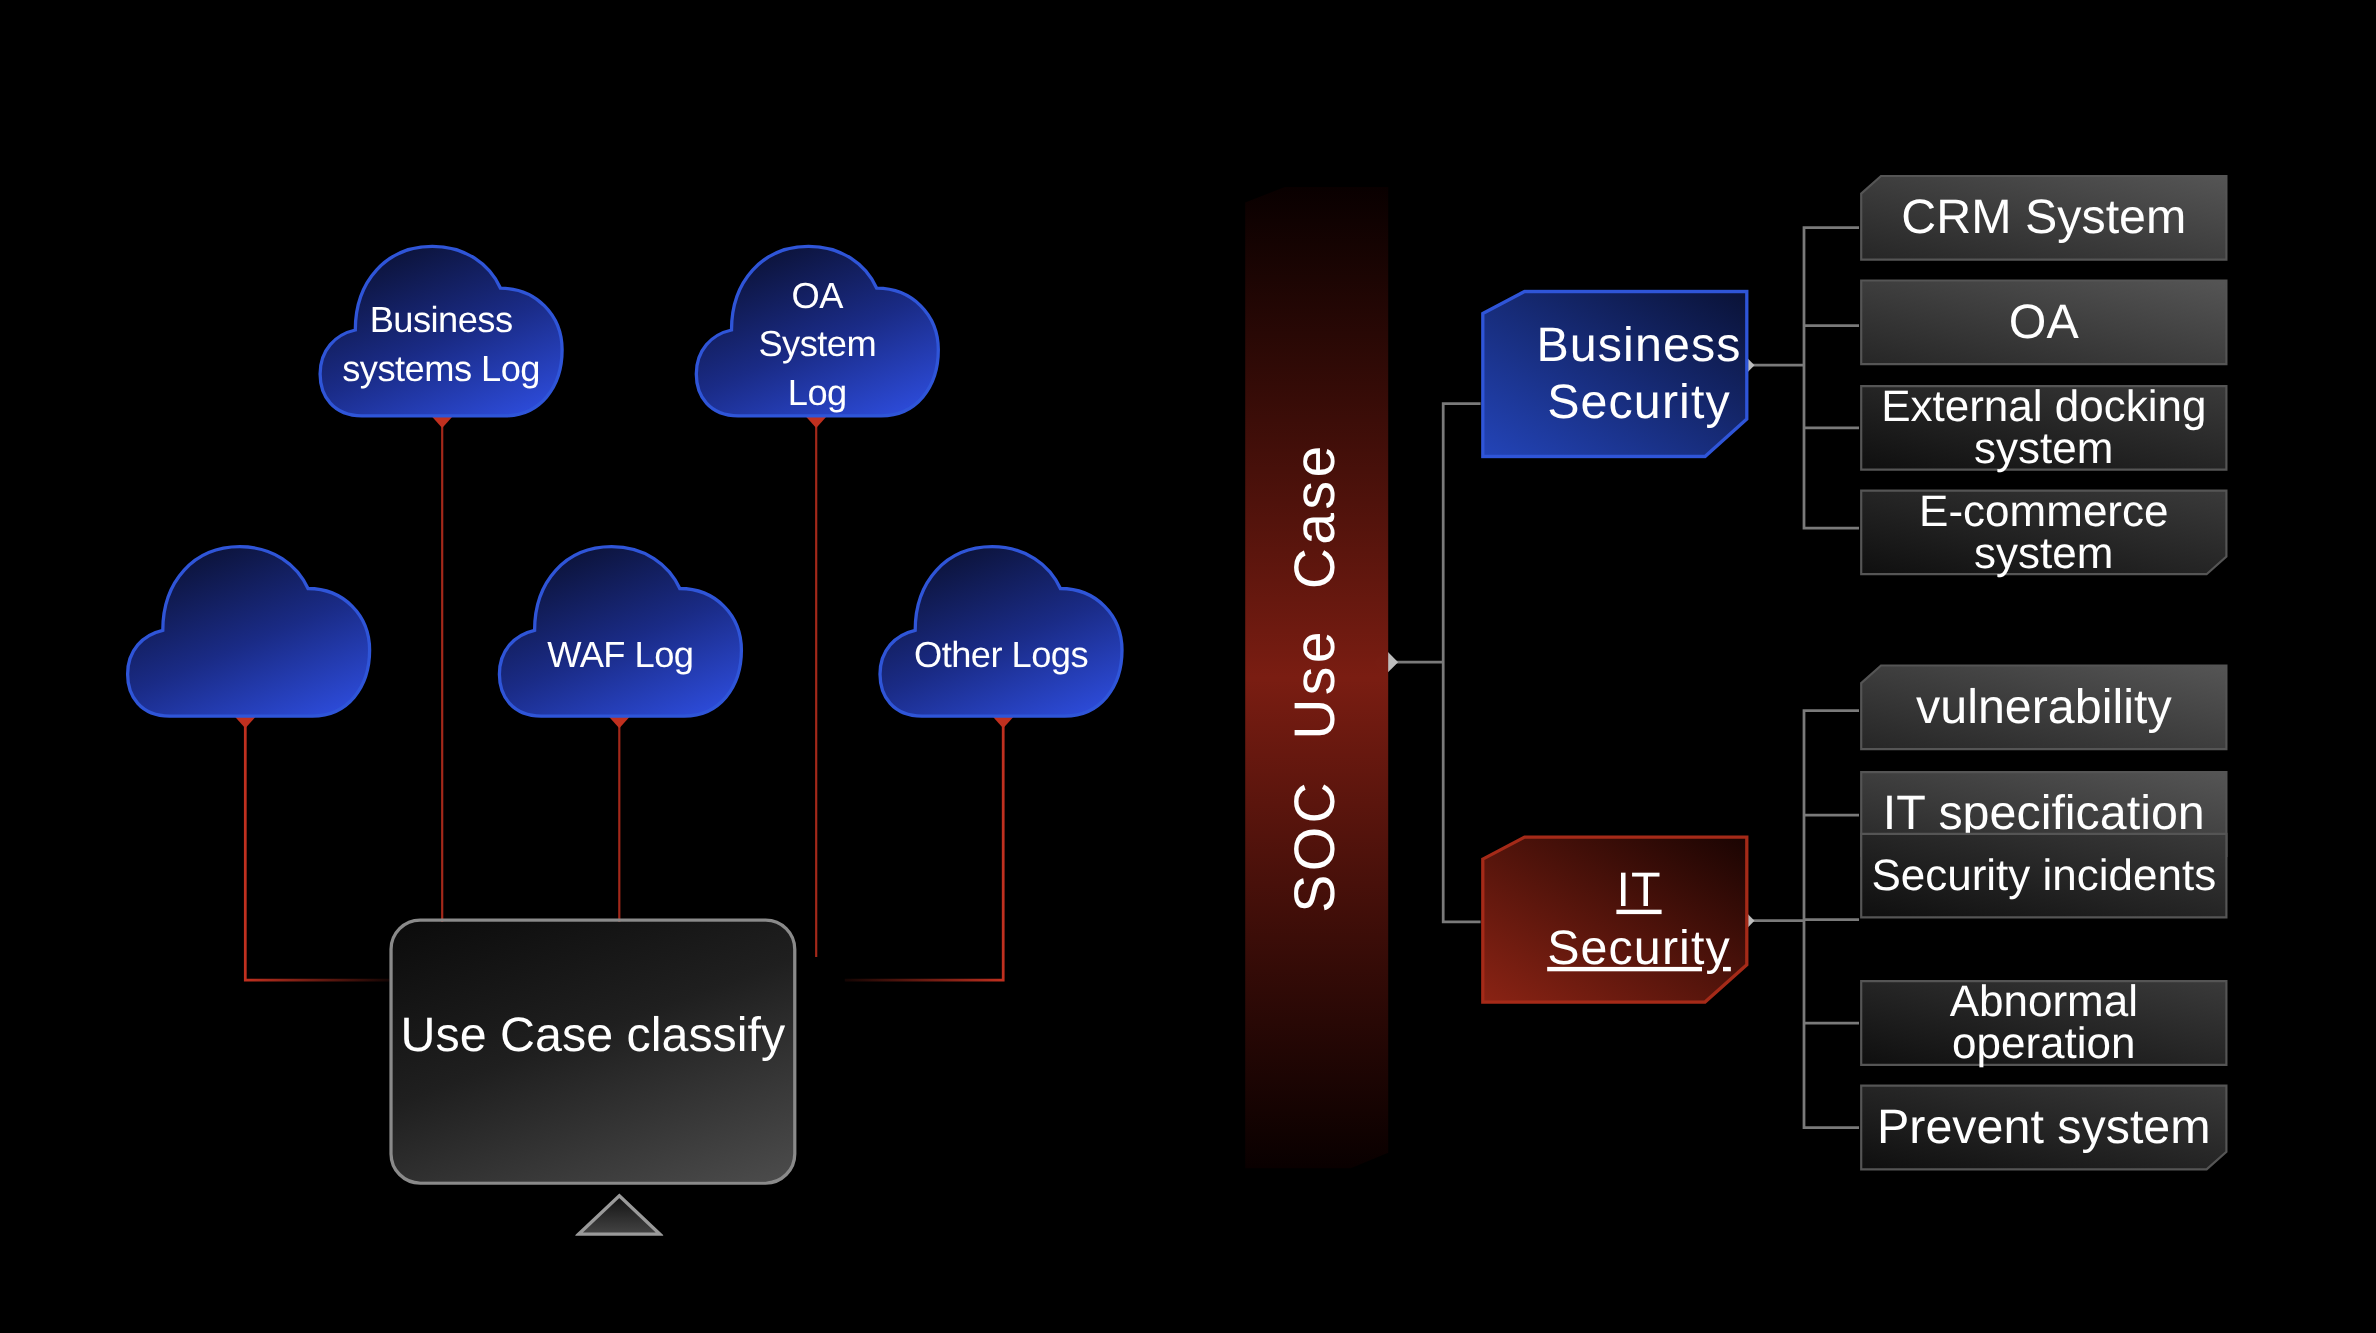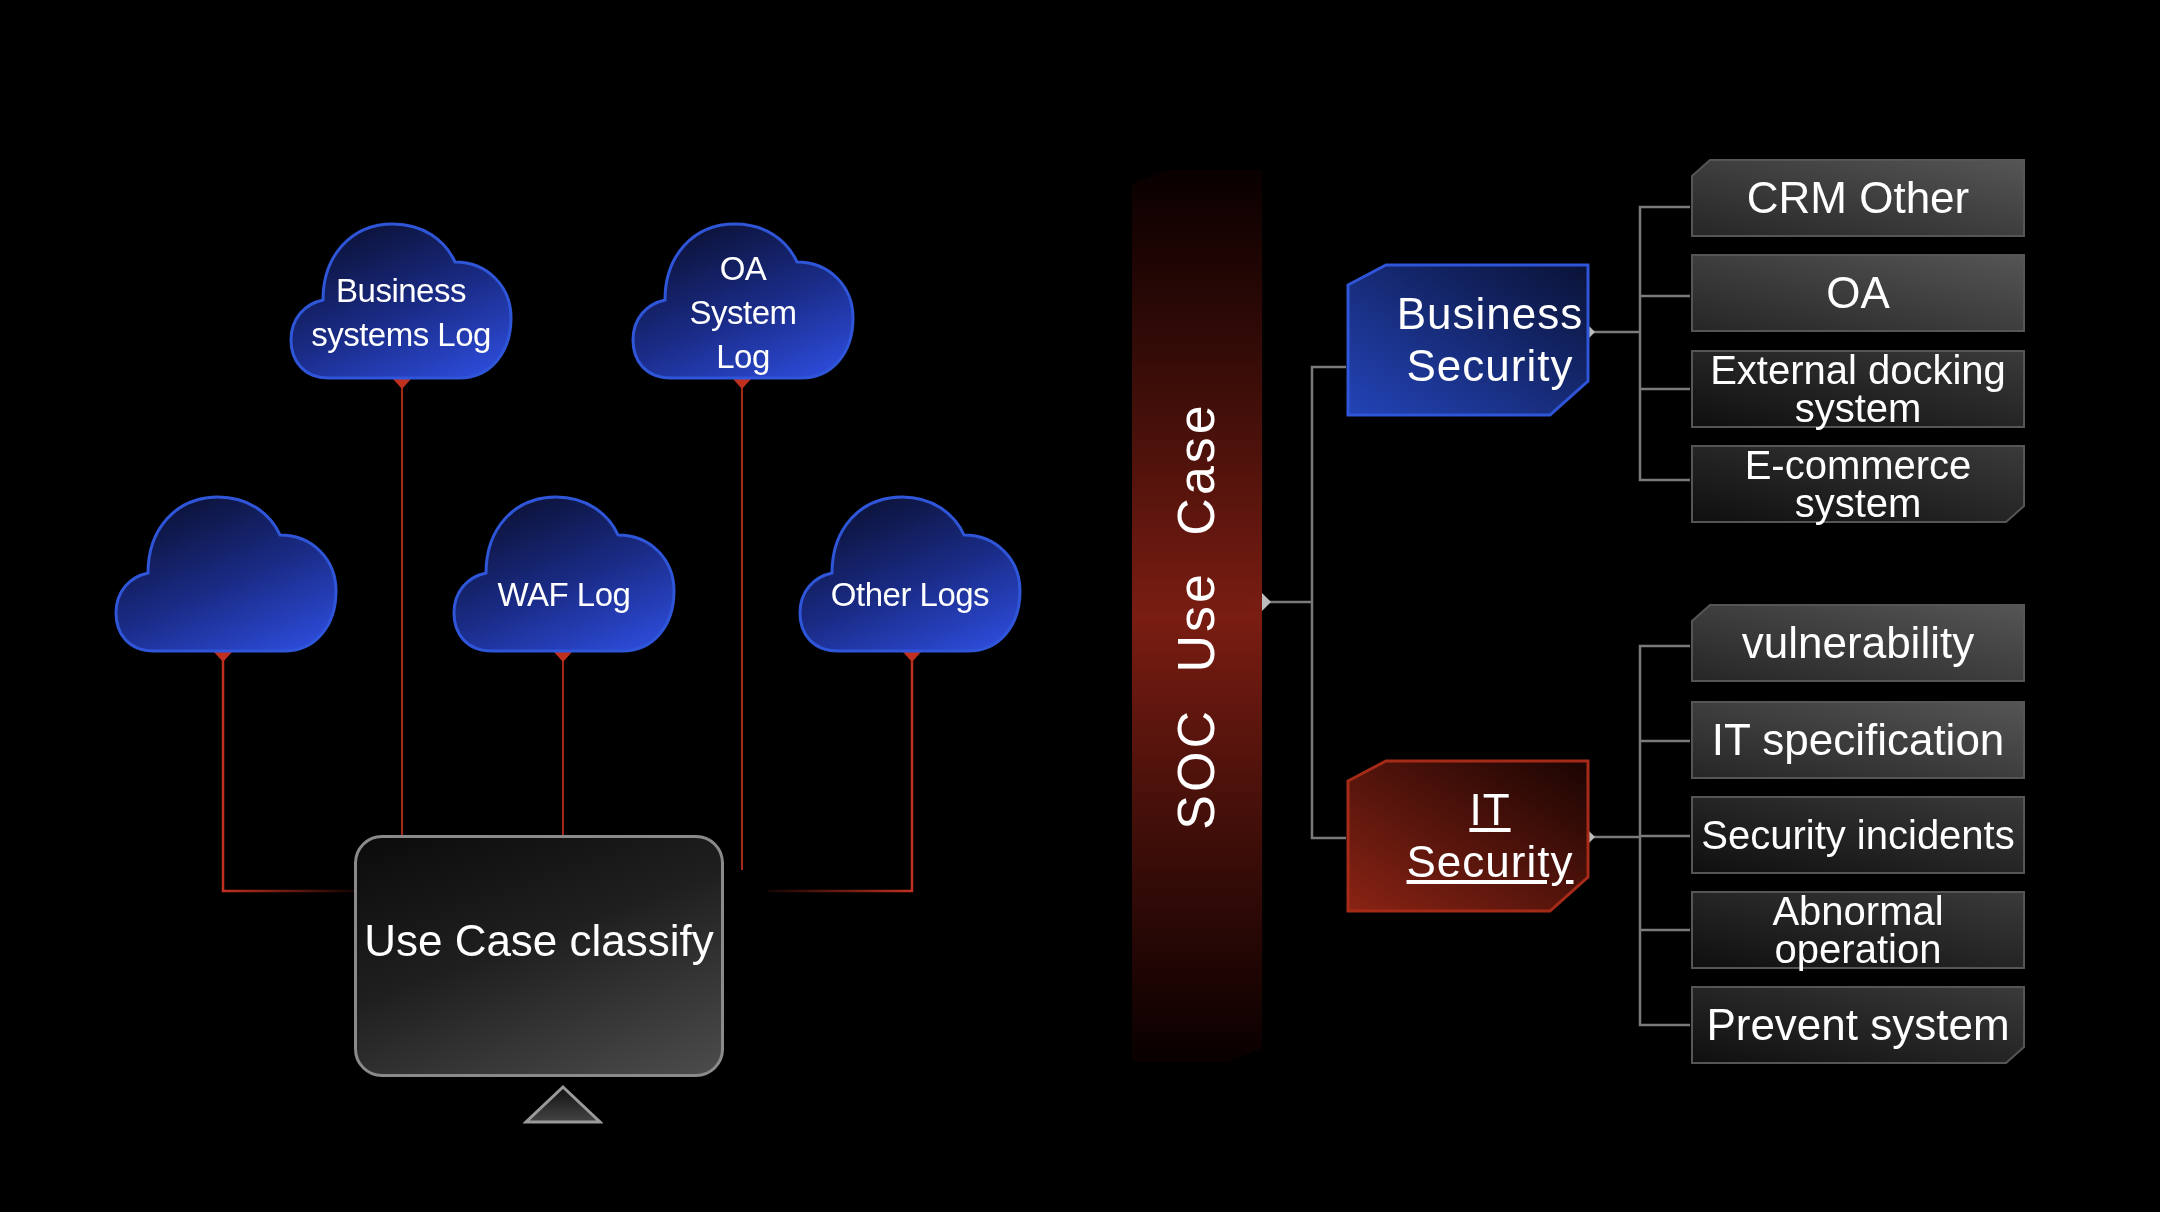--- a/index.html
+++ b/index.html
@@ -187,21 +187,21 @@
     <div class="leaf" style="top: 158px;">
       <svg width="336" height="80" viewBox="0 0 336 80">
         <defs>
           <linearGradient id="lg0_0" x1="0" y1="1" x2="1" y2="0">
             <stop offset="0" stop-color="#262626"></stop>
             <stop offset="1" stop-color="#555"></stop>
           </linearGradient>
         </defs>
         <polygon points="2,18 20,2 334,2 334,78 2,78" fill="url(#lg0_0)" stroke="#555" stroke-width="2"></polygon>
       </svg>
-      <div class="label big">CRM Other</div>
+      <div class="label big">CRM System</div>
     </div>
     <div class="leaf" style="top: 253px;">
       <svg width="336" height="80" viewBox="0 0 336 80">
         <defs>
           <linearGradient id="lg0_1" x1="0" y1="1" x2="1" y2="0">
             <stop offset="0" stop-color="#262626"></stop>
             <stop offset="1" stop-color="#555"></stop>
           </linearGradient>
         </defs>
         <polygon points="2,2 334,2 334,78 2,78" fill="url(#lg0_1)" stroke="#555" stroke-width="2"></polygon>
@@ -249,21 +249,21 @@
         <defs>
           <linearGradient id="lg1_1" x1="0" y1="1" x2="1" y2="0">
             <stop offset="0" stop-color="#262626"></stop>
             <stop offset="1" stop-color="#555"></stop>
           </linearGradient>
         </defs>
         <polygon points="2,2 334,2 334,78 2,78" fill="url(#lg1_1)" stroke="#555" stroke-width="2"></polygon>
       </svg>
       <div class="label big">IT specification</div>
     </div>
-    <div class="leaf" style="top: 795px;">
+    <div class="leaf" style="top: 756px;">
       <svg width="336" height="80" viewBox="0 0 336 80">
         <defs>
           <linearGradient id="lg1_2" x1="0" y1="1" x2="1" y2="0">
             <stop offset="0" stop-color="#0f0f0f"></stop>
             <stop offset="1" stop-color="#3a3a3a"></stop>
           </linearGradient>
         </defs>
         <polygon points="2,2 334,2 334,78 2,78" fill="url(#lg1_2)" stroke="#555" stroke-width="2"></polygon>
       </svg>
       <div class="label small">Security incidents</div>

